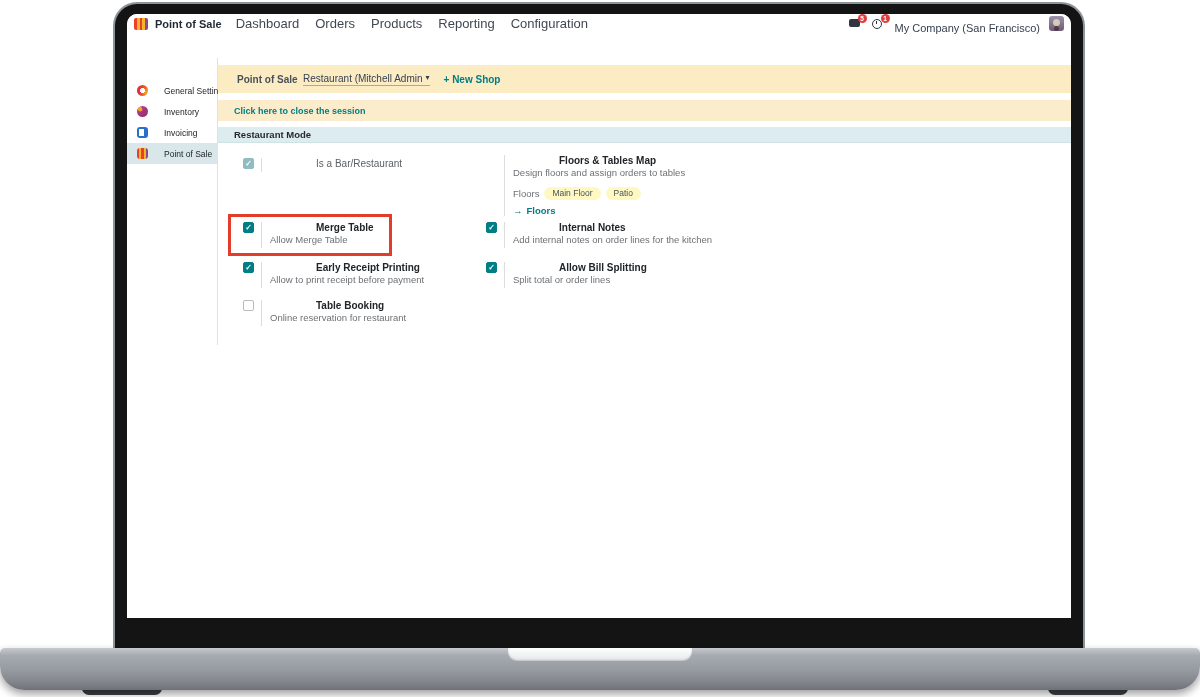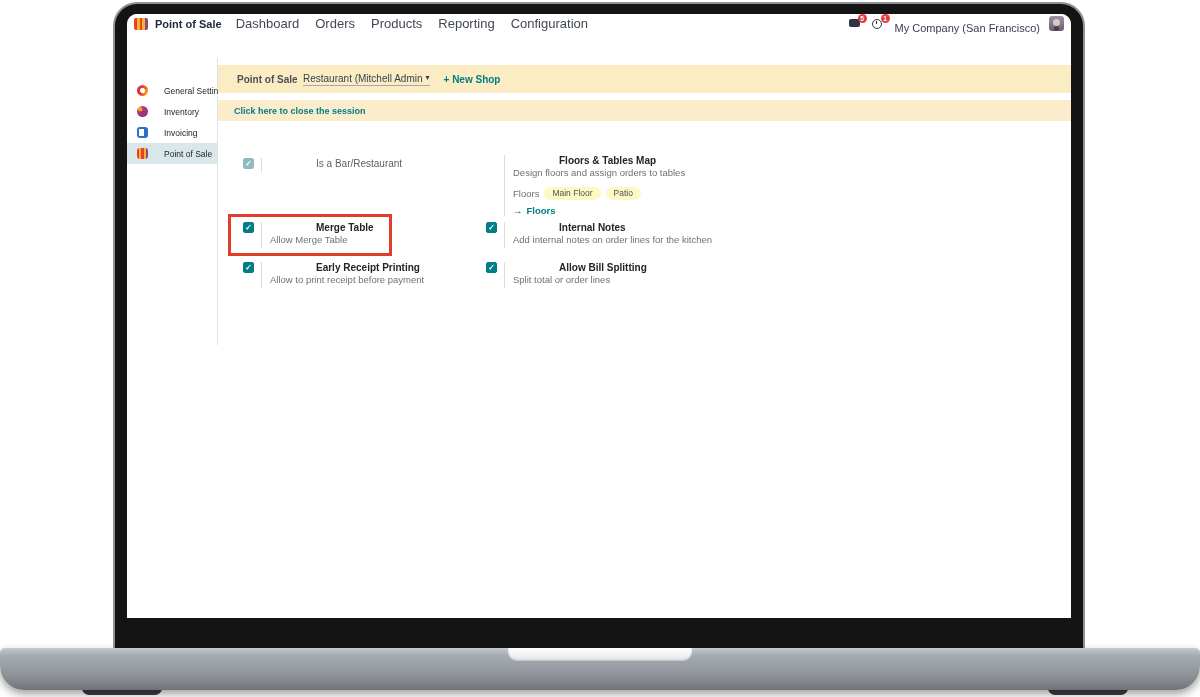--- a/index.html
+++ b/index.html
@@ -190,20 +190,23 @@
           <span class="shop-value">Restaurant (Mitchell Admin</span>
           <span class="caret">▾</span>
         </span>
         <span class="new-shop">+ New Shop</span>
       </div>
 
       <div class="session-banner">
         <span class="session-link">Click here to close the session</span>
       </div>
 
+      <div class="section-bar">
+        <span class="section-title">Restaurant Mode</span>
+      </div>
 
       <div class="setting" style="left:25px; top:100px;">
         <span class="cb checked muted">
             <i>✓</i>
           </span>
         <div class="pane" style="min-height:14px;">
           <div class="s-title plain">Is a Bar/Restaurant</div>
         </div>
       </div>
 
@@ -257,20 +260,27 @@
       <div class="setting" style="left:268px; top:204px;">
         <span class="cb checked">
             <i>✓</i>
           </span>
         <div class="pane" style="min-height:26px;">
           <div class="s-title">Allow Bill Splitting</div>
           <div class="s-desc">Split total or order lines</div>
         </div>
       </div>
 
+      <div class="setting" style="left:25px; top:242px;">
+        <span class="cb"></span>
+        <div class="pane" style="min-height:26px;">
+          <div class="s-title">Table Booking</div>
+          <div class="s-desc">Online reservation for restaurant</div>
+        </div>
+      </div>
 
       <div class="highlight-box"></div>
 
     </div>
   </div>
 
   <div class="laptop-foot foot-left"></div>
   <div class="laptop-foot foot-right"></div>
   <div class="laptop-base"></div>
   <div class="laptop-notch"></div>

